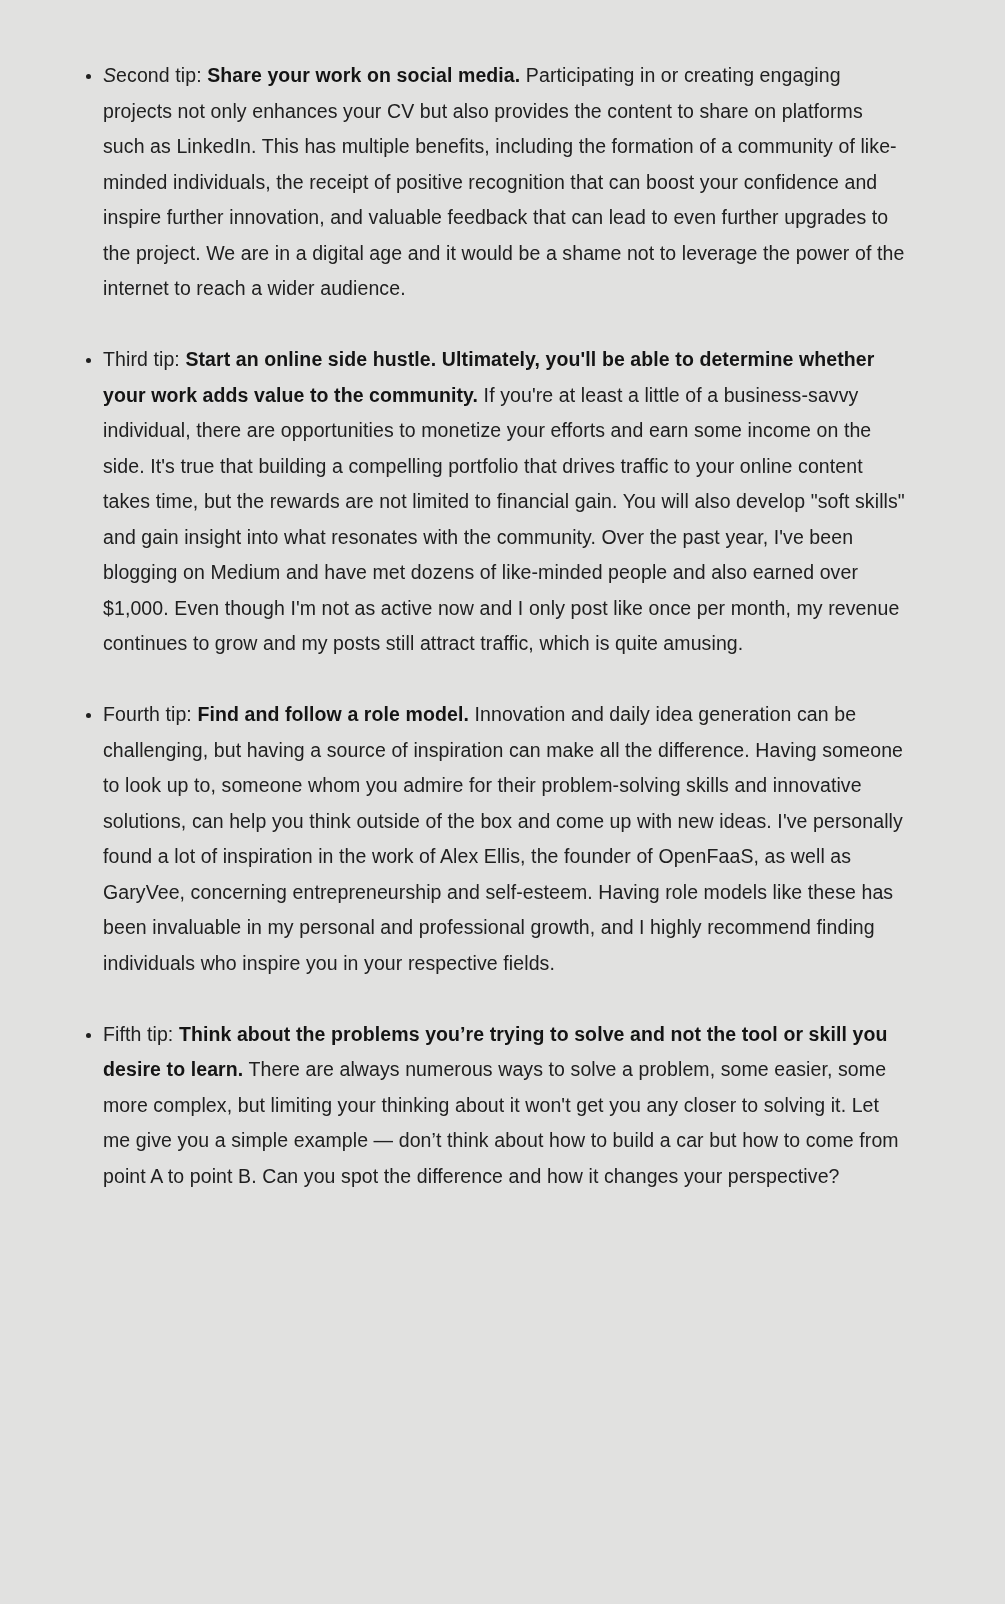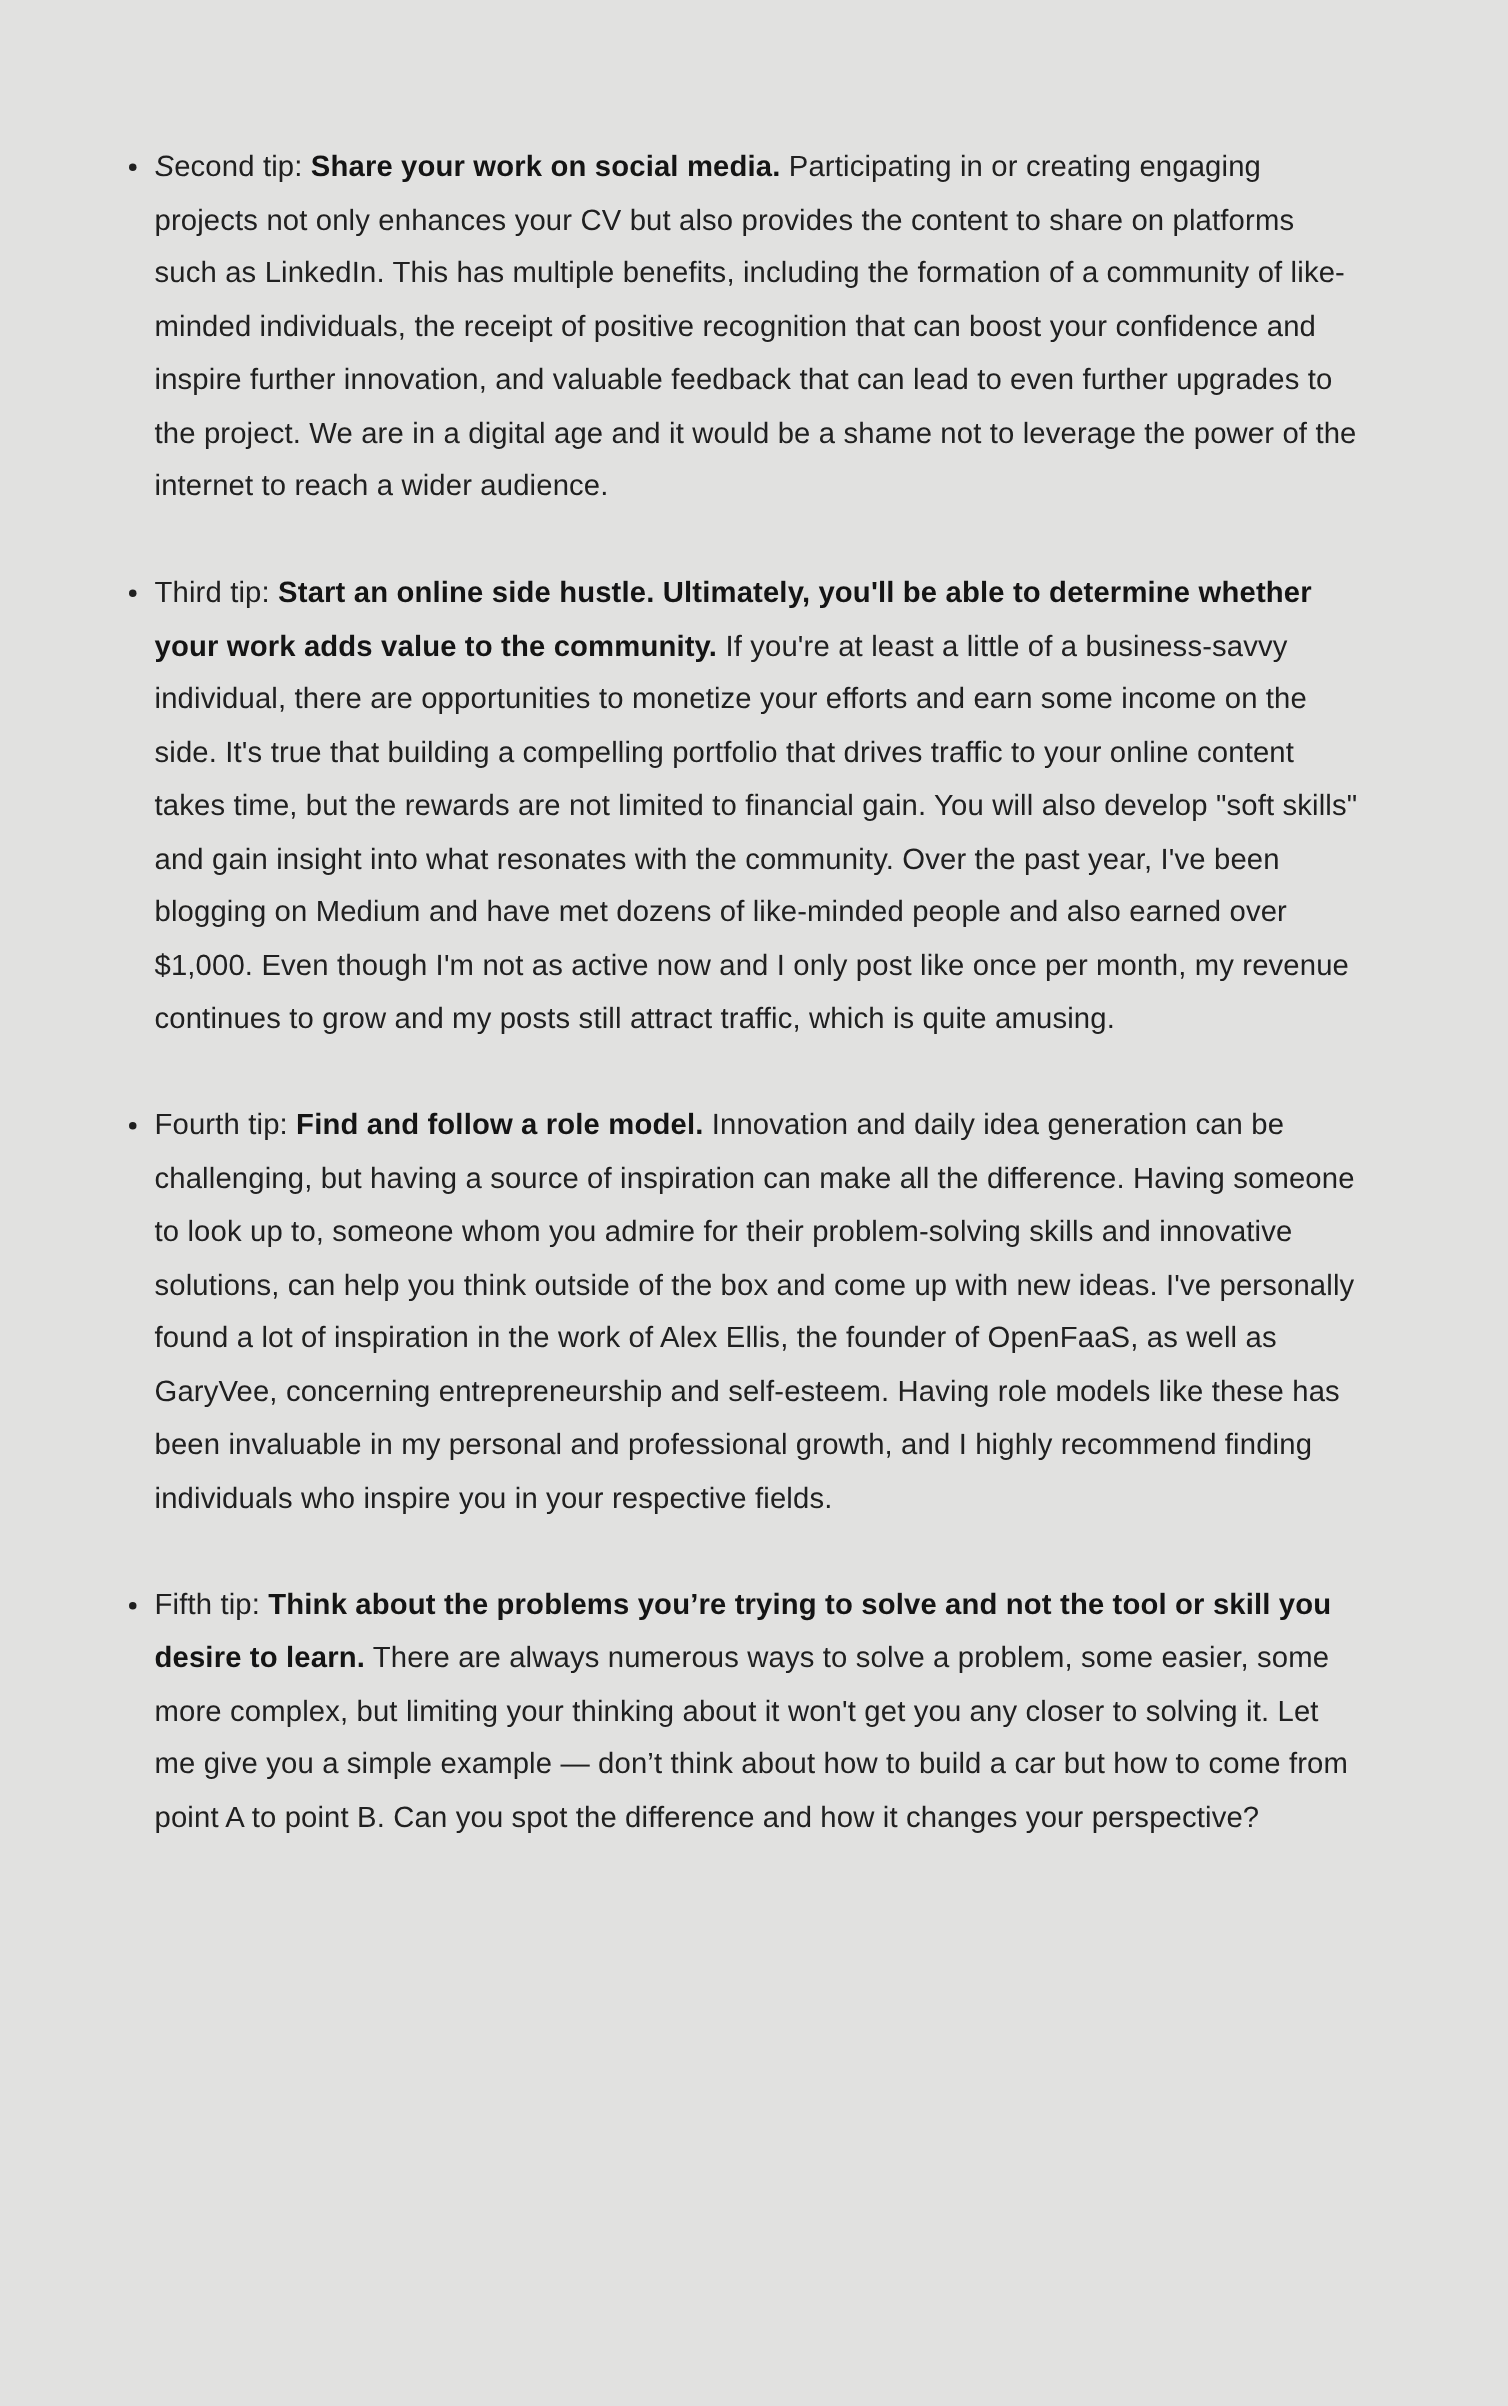--- a/index.html
+++ b/index.html
@@ -11,21 +11,21 @@
     height: 1604px;
     background: #e1e1e0;
     font-family: "Liberation Sans", "DejaVu Sans", sans-serif;
     color: #202020;
     overflow: hidden;
   }
   .page {
     box-sizing: border-box;
     width: 1005px;
     height: 1604px;
-    padding: 94px 97px 0 0;
+    padding: 58px 97px 0 0;
   }
   ul.tips {
     margin: 0;
     padding: 0 0 0 103px;
     list-style: disc outside;
   }
   ul.tips li {
     font-size: 19.5px;
     line-height: 35.5px;
     margin: 0 0 35.5px 0;

